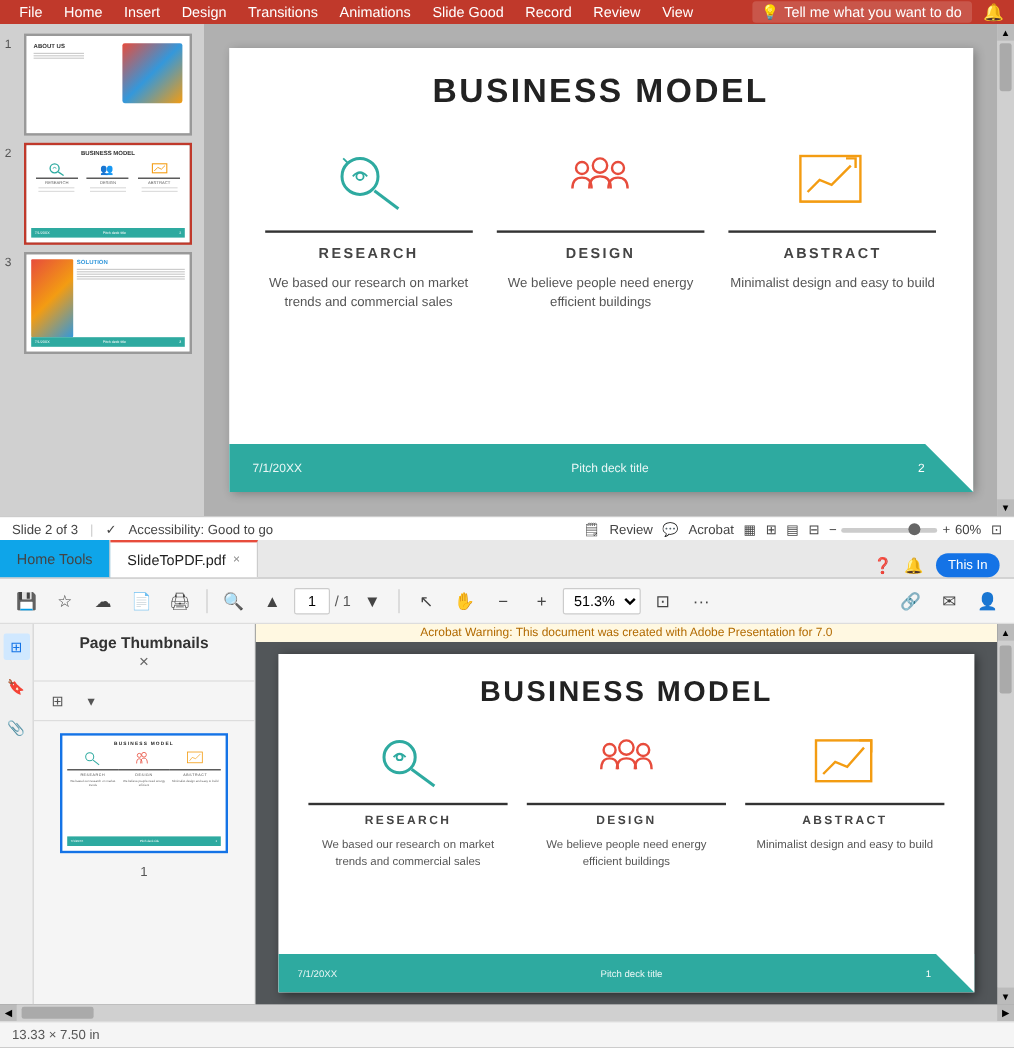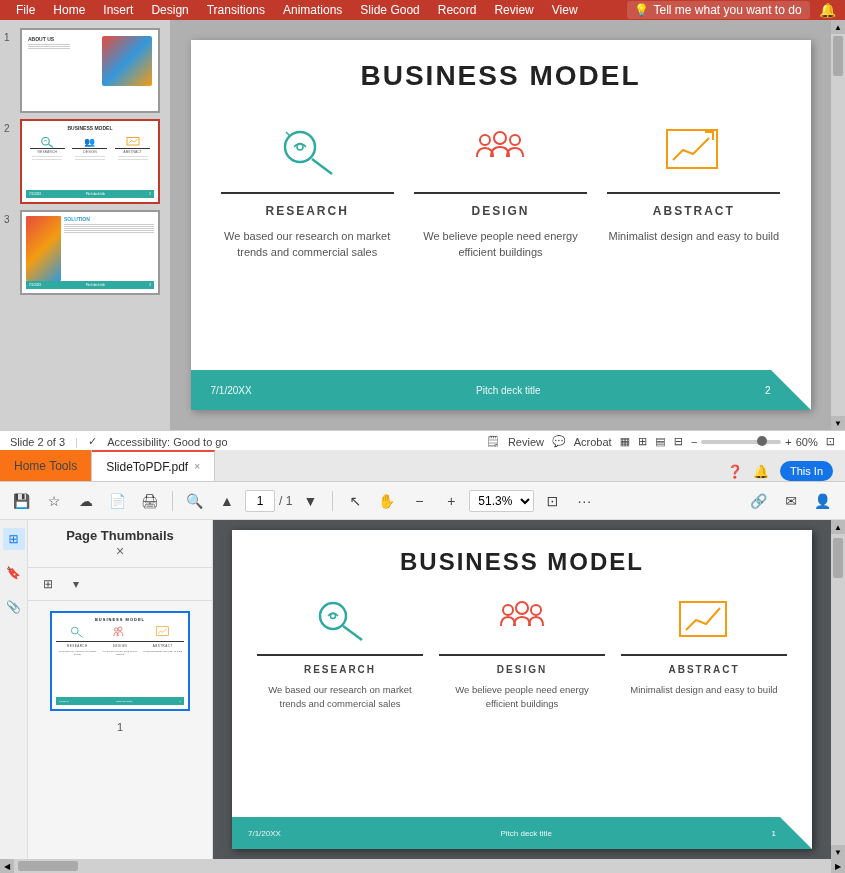--- a/index.html
+++ b/index.html
@@ -337,21 +337,21 @@
       align-items: center;
       gap: 6px;
       height: 100%;
     }
     .acrobat-tab.active {
       background: white;
       border-top: 2px solid #e74c3c;
       color: #222;
     }
     .tab-home-tools {
-      background: #f97316;
+      background: #0ea5e9;
     }
     .acrobat-tab .close-btn {
       font-size: 10px;
       color: #888;
       cursor: pointer;
     }
     .acrobat-tab-right {
       margin-left: auto;
       display: flex;
       align-items: center;
@@ -1015,20 +1015,21 @@
                 <span style="font-size:2.5px;color:white;">1</span>
               </div>
             </div>
           </div>
         </div>
         <div class="thumb-page-num">1</div>
       </div>
     </div>
 
     <div class="pdf-view-area">
+      <div class="pdf-warning-bar">Acrobat Warning: This document was created with Adobe Presentation for 7.0</div>
       <div class="pdf-page">
         <div class="pdf-page-inner">
           <div class="pdf-title">BUSINESS MODEL</div>
           <div class="pdf-icons-row">
 
             <div class="pdf-icon-col">
               <div class="pdf-icon-svg">
                 <svg viewBox="0 0 60 50" width="60" height="50">
                   <circle cx="23" cy="20" r="13" fill="none" stroke="#2eaaa0" stroke-width="2.5"></circle>
                   <line x1="33" y1="30" x2="52" y2="44" stroke="#2eaaa0" stroke-width="2.5"></line>
@@ -1090,15 +1091,18 @@
   </div>
 
   <div style="display:flex;flex-direction:column;">
     <div class="acrobat-bottom-scroll">
       <div class="scroll-arrow">◀</div>
       <div class="scroll-track">
         <div class="scroll-thumb-h"></div>
       </div>
       <div class="scroll-arrow">▶</div>
     </div>
+    <div class="acrobat-statusbar">
+      <span>13.33 × 7.50 in</span>
+    </div>
   </div>
 
 </div>
 
 </body></html>

